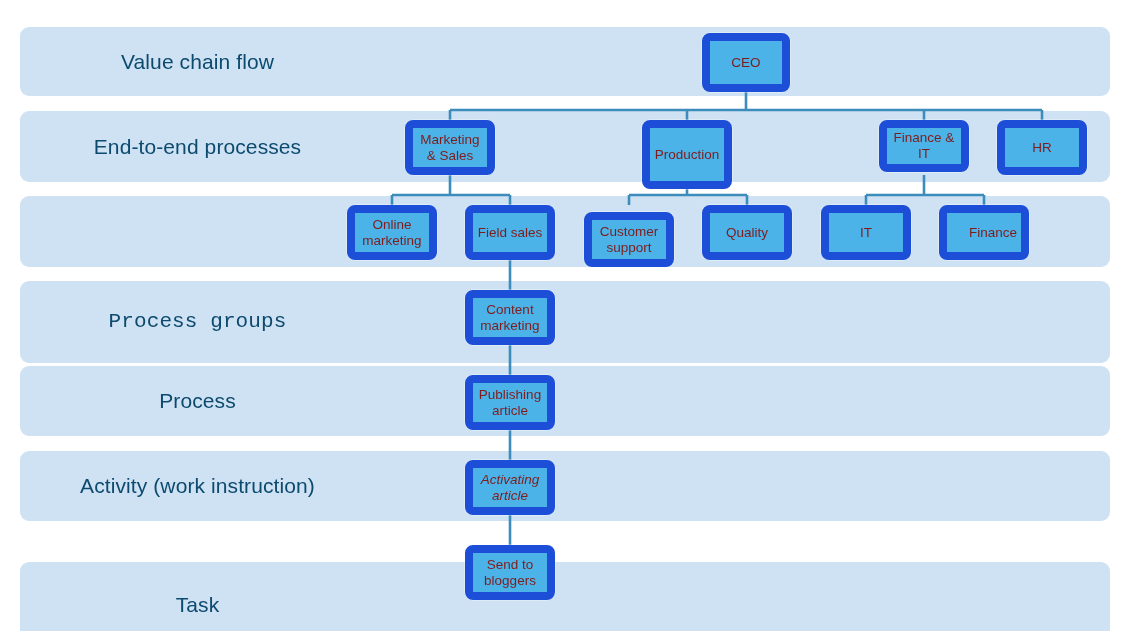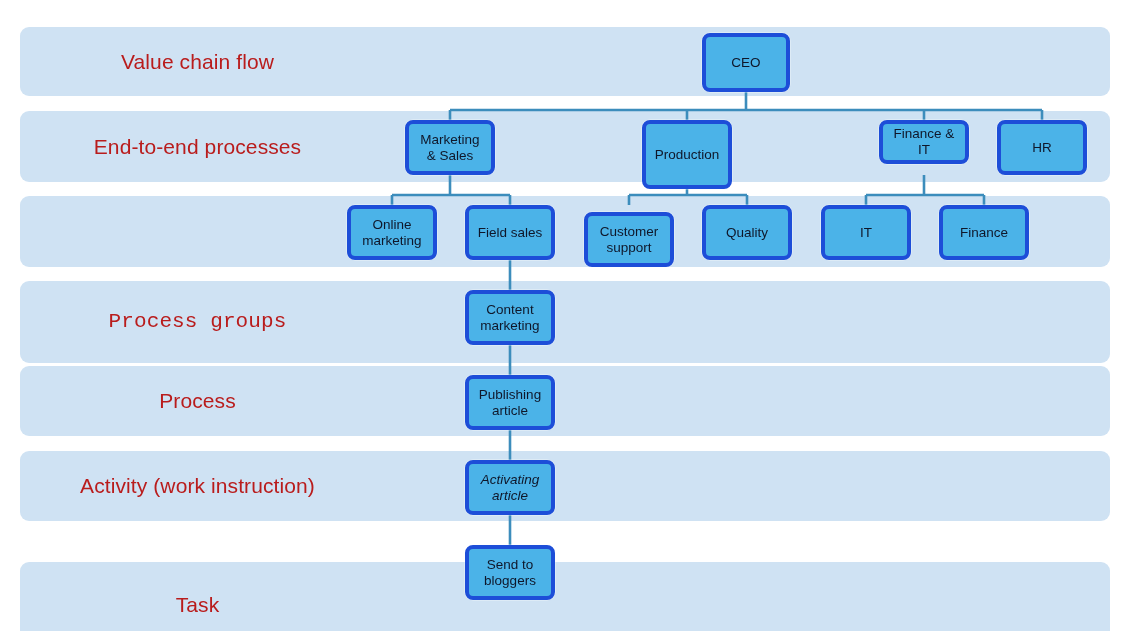--- a/index.html
+++ b/index.html
@@ -29,48 +29,48 @@
     box-sizing: border-box;
   }
   .band-label {
     position: absolute;
     left: 0;
     width: 355px;
     top: 50%;
     transform: translateY(-50%);
     text-align: center;
     font-size: 21px;
-    color: #b91c1c;
+    color: #0c4a6e;
     letter-spacing: 0.1px;
     line-height: 1.15;
     white-space: nowrap;
   }
 
   
   #connectors {
     position: absolute;
     left: 0;
     top: 0;
     width: 1140px;
     height: 631px;
     pointer-events: none;
   }
 
   
   .node {
     position: absolute;
     background: #4bb3e8;
-    border: 4px solid #1d4ed8;
+    border: 8px solid #1d4ed8;
     border-radius: 8px;
     box-sizing: border-box;
     display: flex;
     align-items: center;
     justify-content: center;
     text-align: center;
-    color: #0f172a;
+    color: #7f1d1d;
     font-size: 13.5px;
     line-height: 1.18;
     padding: 18px 4px;
     box-shadow: 0 0 0 0.5px rgba(255,255,255,0.6);
   }
   .node .node-text {
     display: block;
     white-space: pre-line;
   }
 </style>
@@ -164,21 +164,21 @@
   <div class="node" style="left:584px;top:205px;width:90px;height:55px;margin-top:7px;">
     <span class="node-text">Customer
 support</span>
   </div>
   <div class="node" style="left:702px;top:205px;width:90px;height:55px;">
     <span class="node-text">Quality</span>
   </div>
   <div class="node" style="left:821px;top:205px;width:90px;height:55px;">
     <span class="node-text">IT</span>
   </div>
-  <div class="node" style="left:939px;top:205px;width:90px;height:55px;">
+  <div class="node" style="left:939px;top:205px;width:90px;height:55px;justify-content:flex-end;">
     <span class="node-text">Finance</span>
   </div>
 
   <div class="node" style="left:465px;top:290px;width:90px;height:55px;">
     <span class="node-text">Content
 marketing</span>
   </div>
   <div class="node" style="left:465px;top:375px;width:90px;height:55px;">
     <span class="node-text">Publishing
 article</span>

